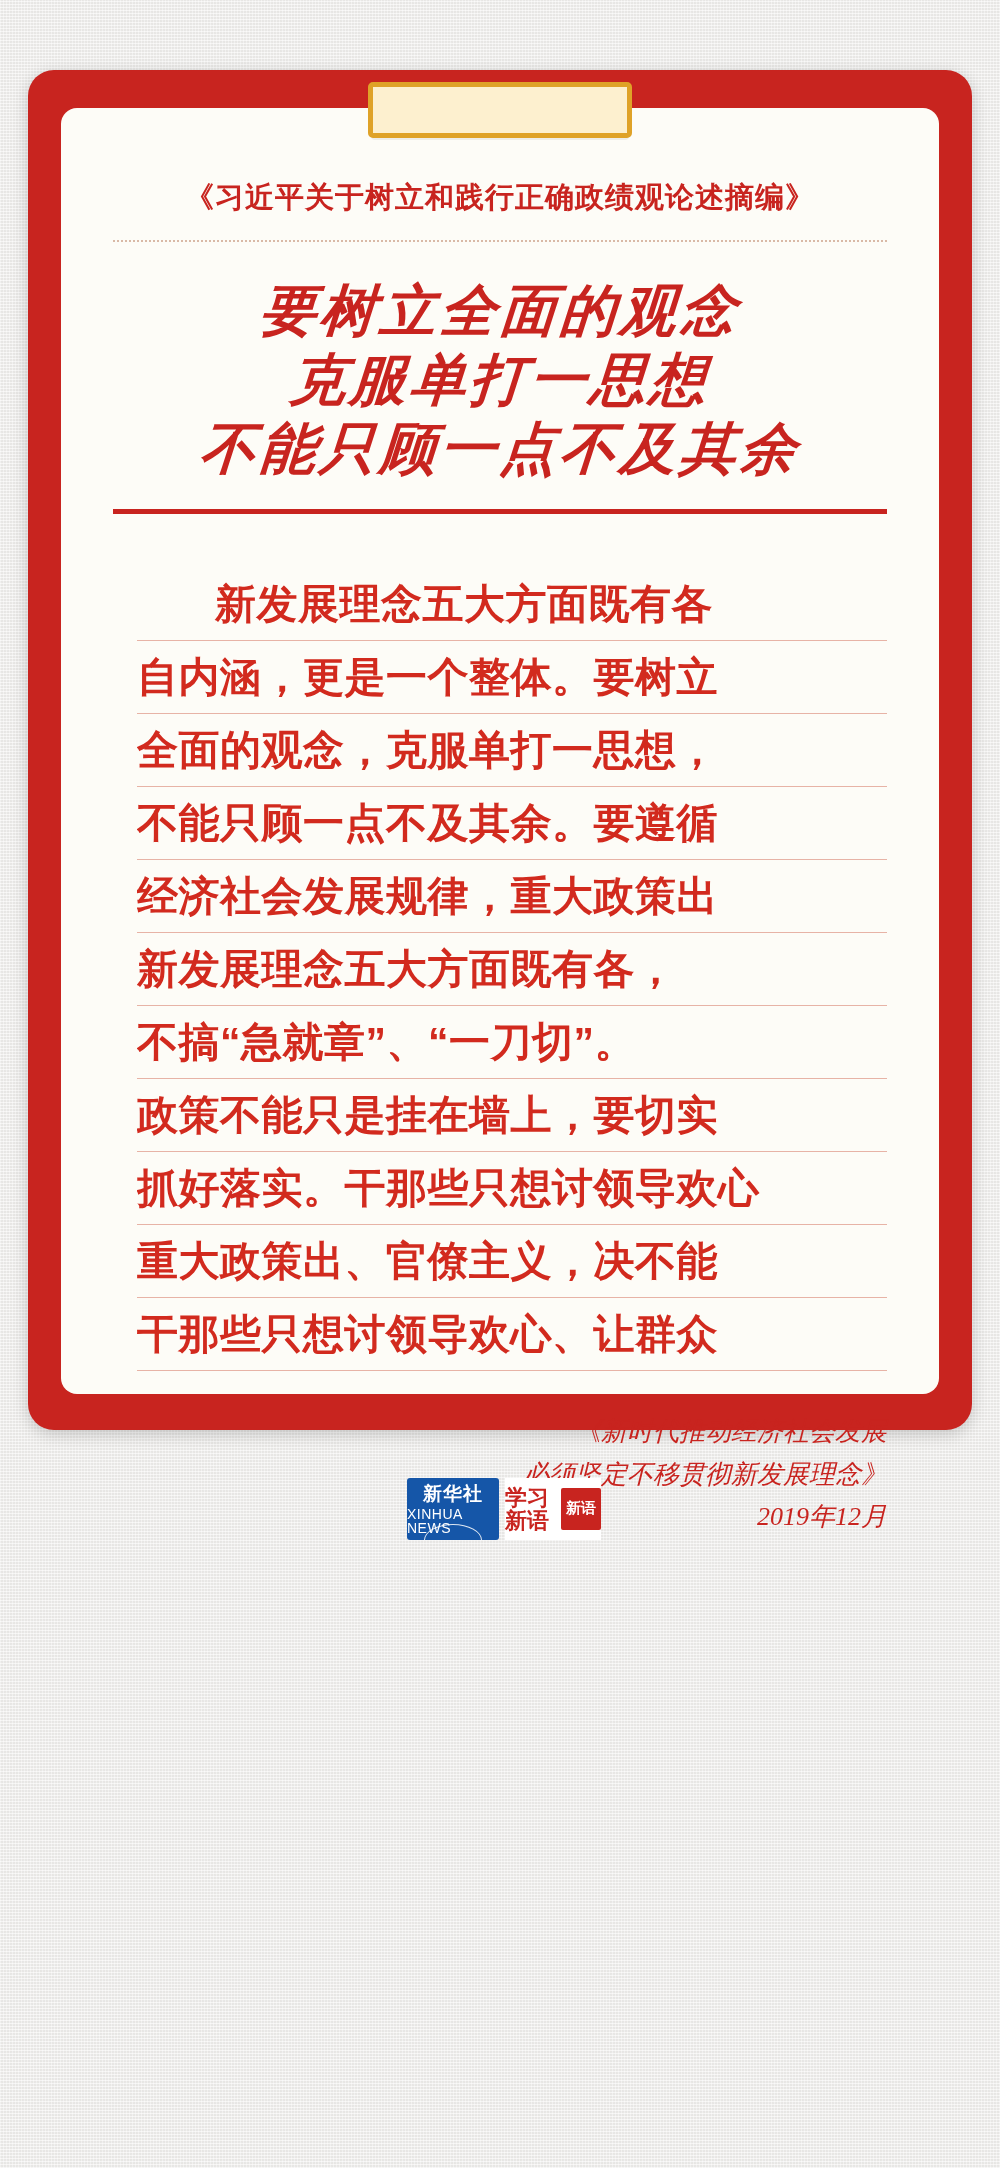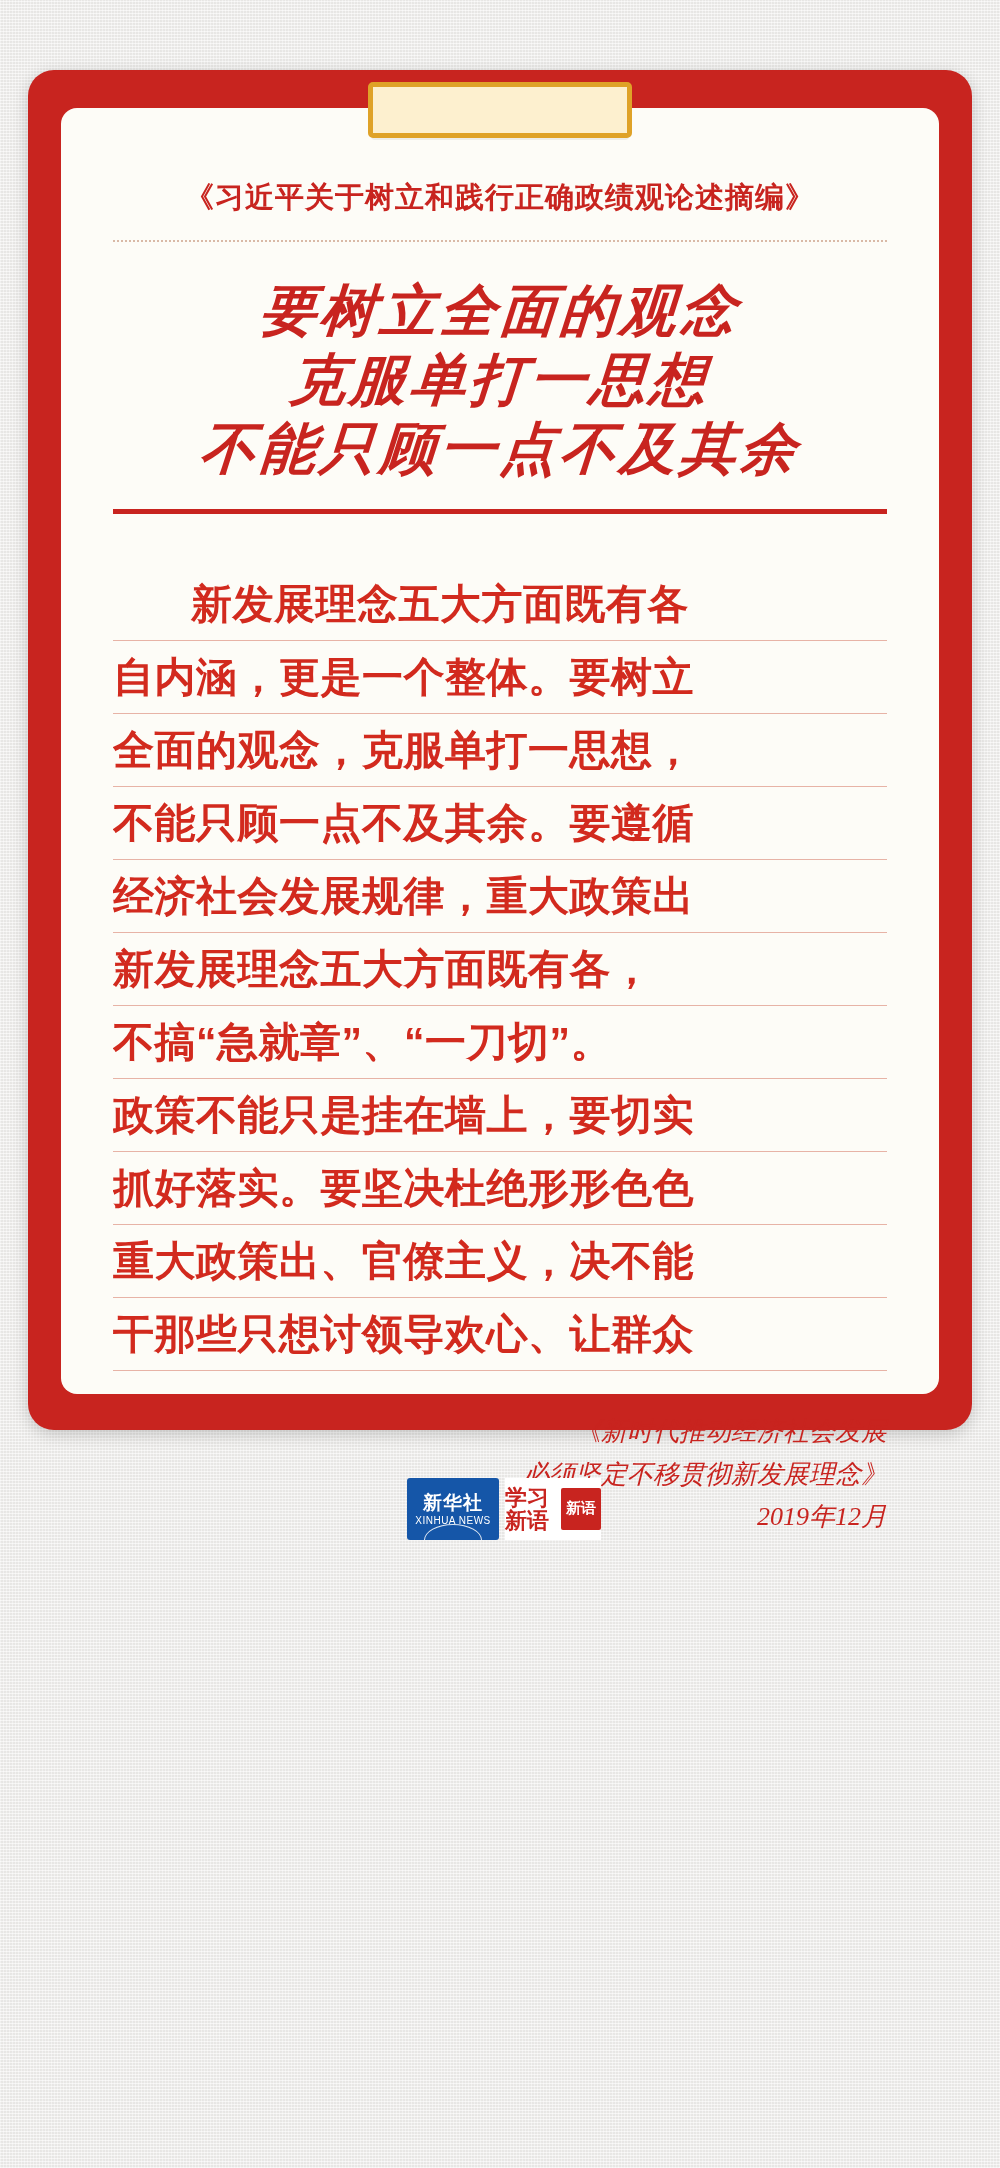--- a/index.html
+++ b/index.html
@@ -139,20 +139,21 @@
     color: #d22a1e;
     font-family: "Liberation Sans", sans-serif;
     font-weight: bold;
     font-size: 41px;
     line-height: 72px;
     height: 72px;
     border-bottom: 1.5px solid #e7b3a6;
     letter-spacing: 0.5px;
     white-space: nowrap;
     overflow: hidden;
+    margin-left: 24px;
   }
   .body-line.indent {
     text-indent: 78px;
   }
 
   
   .source {
     margin-top: 40px;
     text-align: right;
     color: #c8241f;
@@ -188,21 +189,21 @@
   }
   .logo-xinhua .cn {
     font-family: "Liberation Serif", serif;
     font-weight: bold;
     font-size: 19px;
     letter-spacing: 1px;
     line-height: 1;
   }
   .logo-xinhua .en {
     font-family: "Liberation Sans", sans-serif;
-    font-size: 10px;
+    font-size: 14px;
     letter-spacing: 0.5px;
     margin-top: 4px;
     line-height: 1;
   }
   .logo-xinhua .globe {
     position: absolute;
     bottom: -16px;
     left: 50%;
     transform: translateX(-50%);
     width: 56px;
@@ -274,21 +275,21 @@
 
     <div class="body-block">
       <div class="body-line indent">新发展理念五大方面既有各</div>
       <div class="body-line">自内涵，更是一个整体。要树立</div>
       <div class="body-line">全面的观念，克服单打一思想，</div>
       <div class="body-line">不能只顾一点不及其余。要遵循</div>
       <div class="body-line">经济社会发展规律，重大政策出</div>
       <div class="body-line">新发展理念五大方面既有各，</div>
       <div class="body-line">不搞“急就章”、“一刀切”。</div>
       <div class="body-line">政策不能只是挂在墙上，要切实</div>
-      <div class="body-line">抓好落实。要坚决杜绝形形色色</div>
+      <div class="body-line">抓好落实。干那些只想讨领导欢心</div>
       <div class="body-line">重大政策出、官僚主义，决不能</div>
       <div class="body-line">干那些只想讨领导欢心、让群众</div>
     </div>
 
     <div class="source">
       <div>《新时代推动经济社会发展</div>
       <div>必须坚定不移贯彻新发展理念》</div>
       <div>2019年12月</div>
     </div>
 

